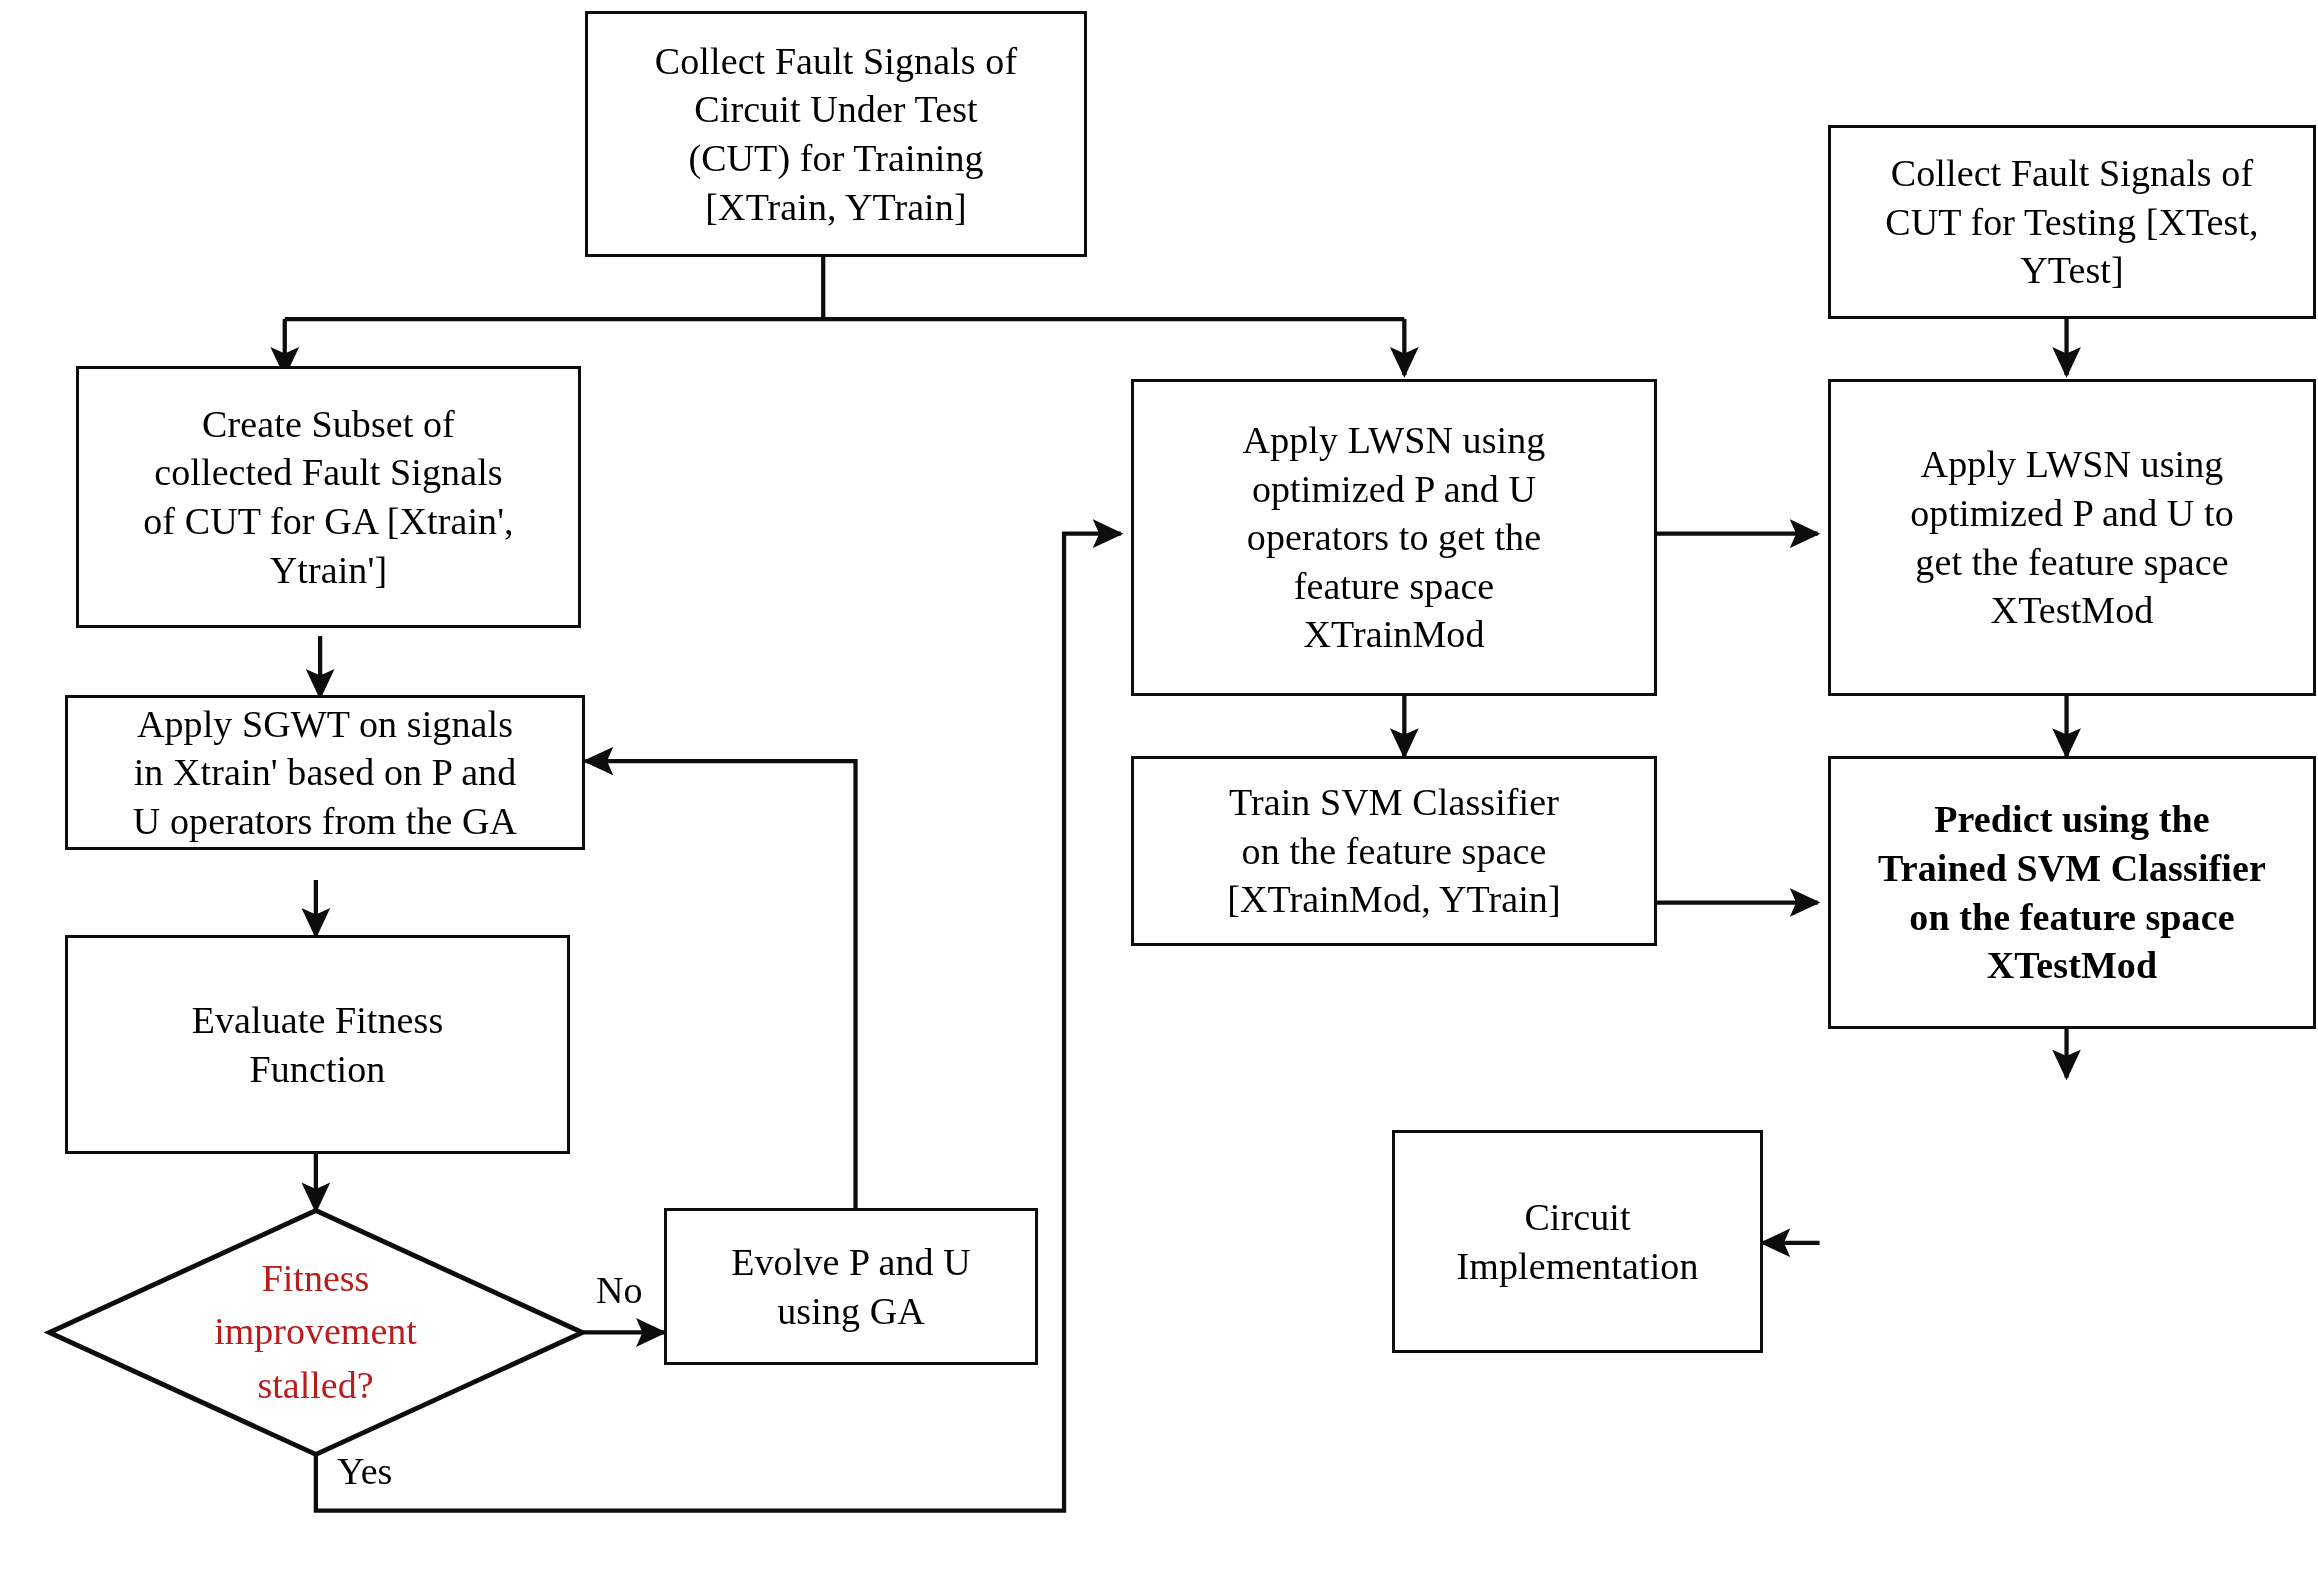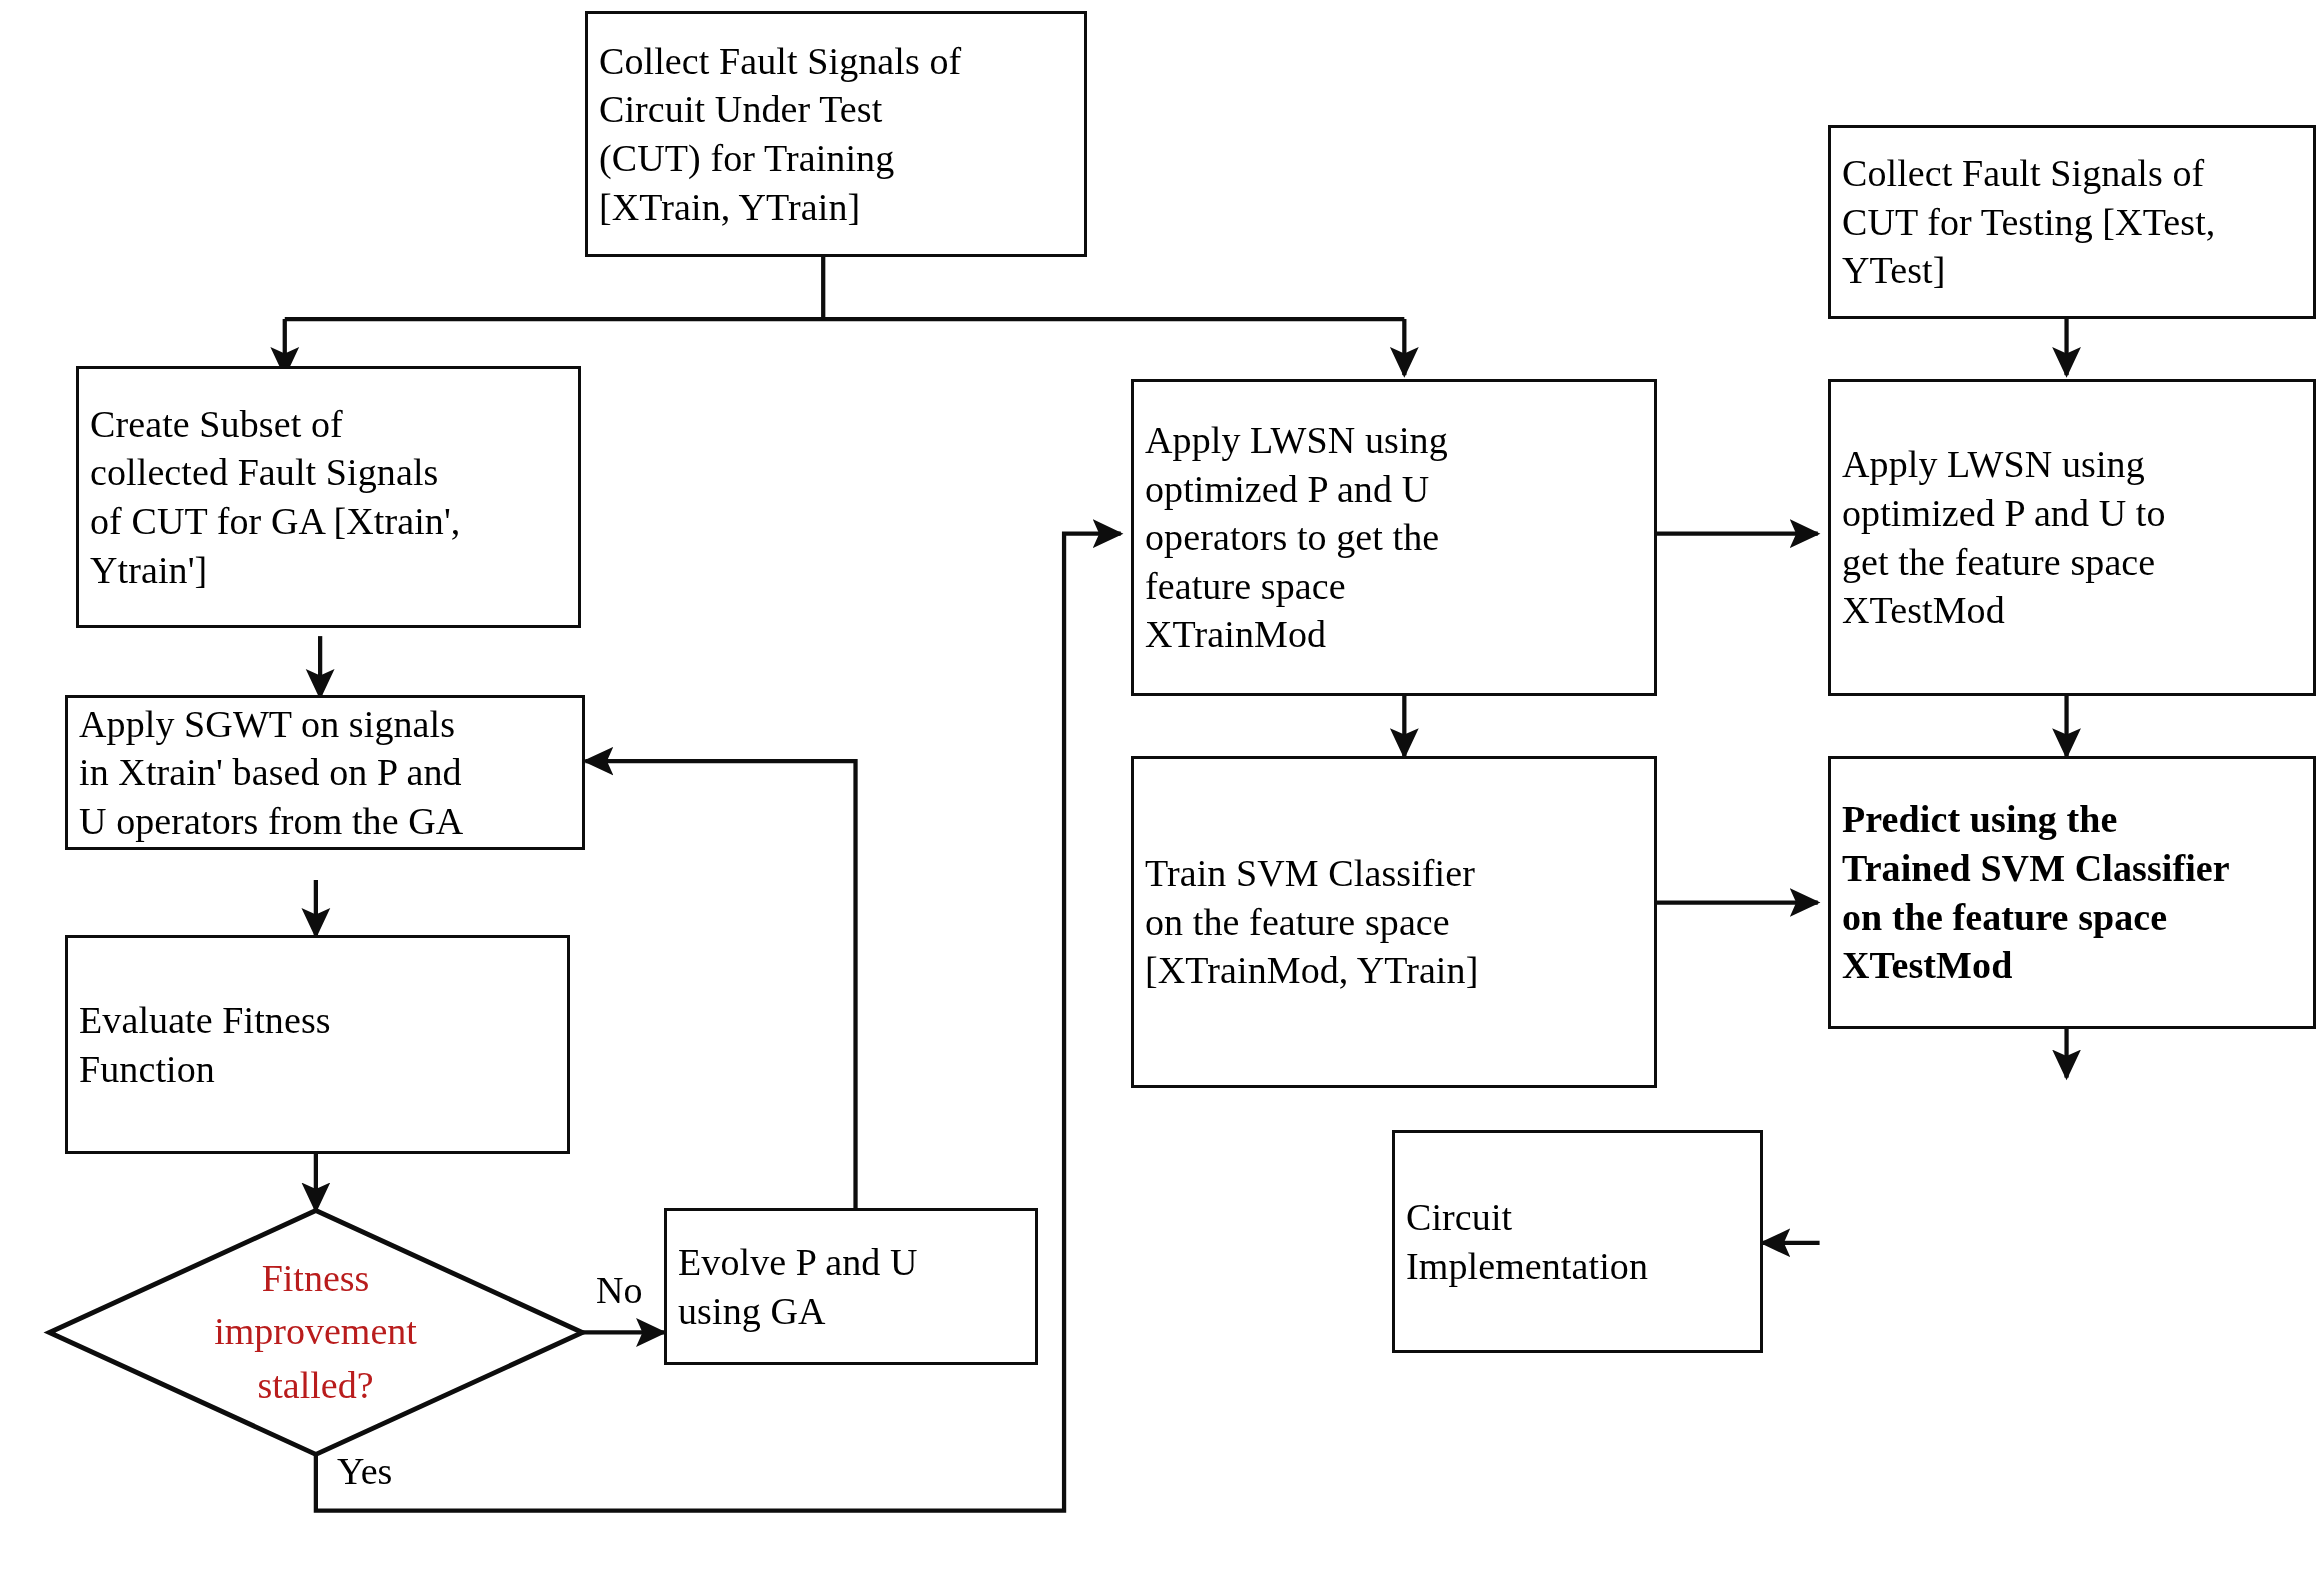--- a/index.html
+++ b/index.html
@@ -27,21 +27,21 @@
     height: 1571px;
   }
   .node-box {
     position: absolute;
     box-sizing: border-box;
     border: 3px solid #0d0d0d;
     background: #ffffff;
     display: flex;
     align-items: center;
     justify-content: center;
-    text-align: left;
+    text-align: center;
   }
   .node-text {
     display: block;
     width: 100%;
     padding: 0 11px;
     box-sizing: border-box;
     font-size: 38px;
     line-height: 1.28;
     color: #000000;
     white-space: pre-line;
@@ -163,21 +163,21 @@
   </div>
 
   <div class="node-box" style="left:1131px; top:379px; width:526px; height:317px;">
     <span class="node-text">Apply LWSN using
 optimized P and U
 operators to get the
 feature space
 XTrainMod</span>
   </div>
 
-  <div class="node-box" style="left:1131px; top:756px; width:526px; height:332px;">
+  <div class="node-box" style="left:1131px; top:756px; width:526px; height:190px;">
     <span class="node-text">Train SVM Classifier
 on the feature space
 [XTrainMod, YTrain]</span>
   </div>
 
   <div class="node-box" style="left:1828px; top:379px; width:488px; height:317px;">
     <span class="node-text">Apply LWSN using
 optimized P and U to
 get the feature space
 XTestMod</span>

